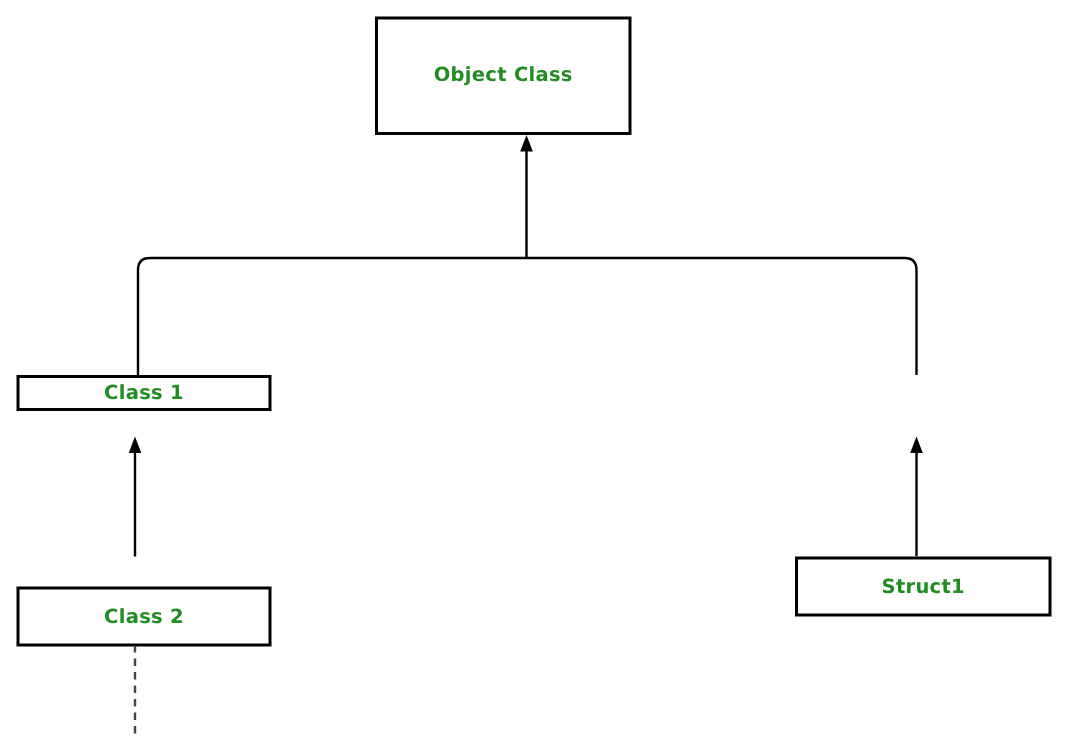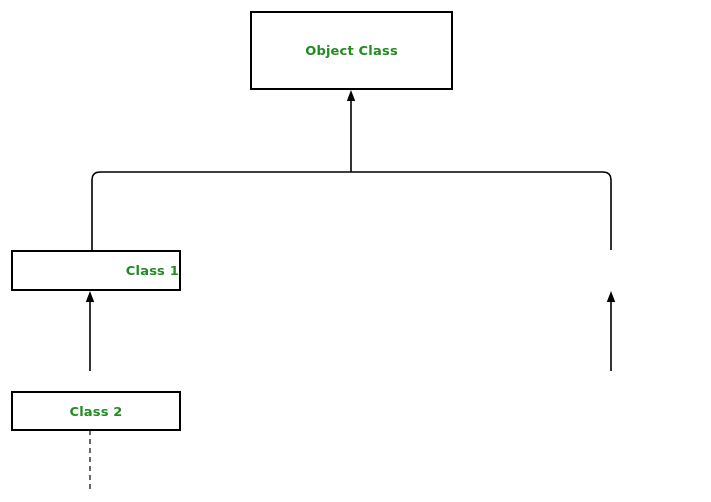--- a/index.html
+++ b/index.html
@@ -26,22 +26,22 @@
     align-items: center;
     justify-content: center;
   }
   .node span {
     color: #228B22;
     font-weight: bold;
     font-size: 13px;
     letter-spacing: 0.2px;
     white-space: nowrap;
   }
-  .node-object          { left: 250px; top: 11px;  width: 203px; height: 79px; }
-  .node-class1          { left: 11px;  top: 250px; width: 170px; height: 41px; justify-content: flex-end; }
+  .node-object          { left: 250px; top: 11px;  width: 171px; height: 79px; }
+  .node-class1          { left: 11px;  top: 250px; width: 170px; height: 24px; }
   .node-system-valuetype{ left: 530px; top: 251px; width: 171px; height: 40px; }
   .node-class2          { left: 11px;  top: 391px; width: 170px; height: 40px; }
   .node-struct1         { left: 530px; top: 371px; width: 171px; height: 40px; }
 </style>
 </head>
 <body>
 
 <div class="canvas">
 
   <svg class="connectors" viewBox="0 0 711 502" xmlns="http://www.w3.org/2000/svg">
@@ -66,14 +66,17 @@
 
   <div class="node node-class1">
     <span>Class 1</span>
   </div>
 
 
   <div class="node node-class2">
     <span>Class 2</span>
   </div>
 
+  <div class="node node-struct1">
+    <span>Struct1</span>
+  </div>
 
 </div>
 
 </body></html>

